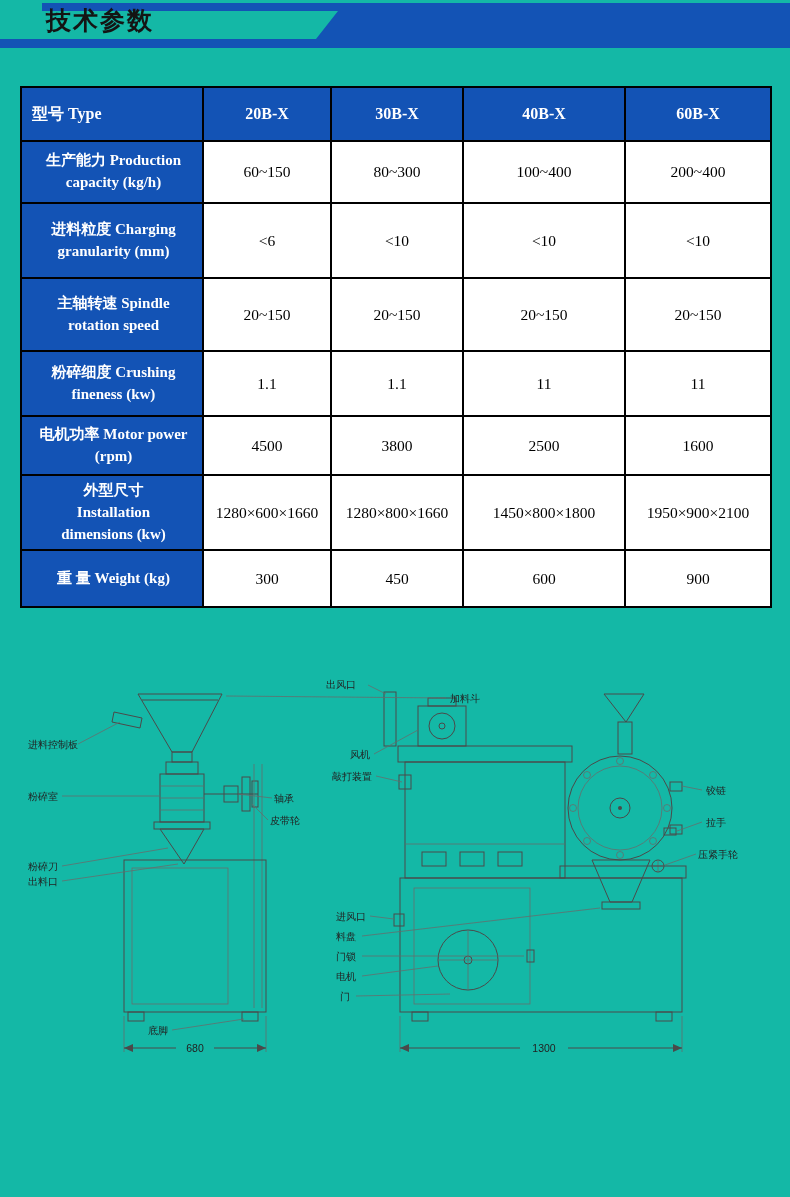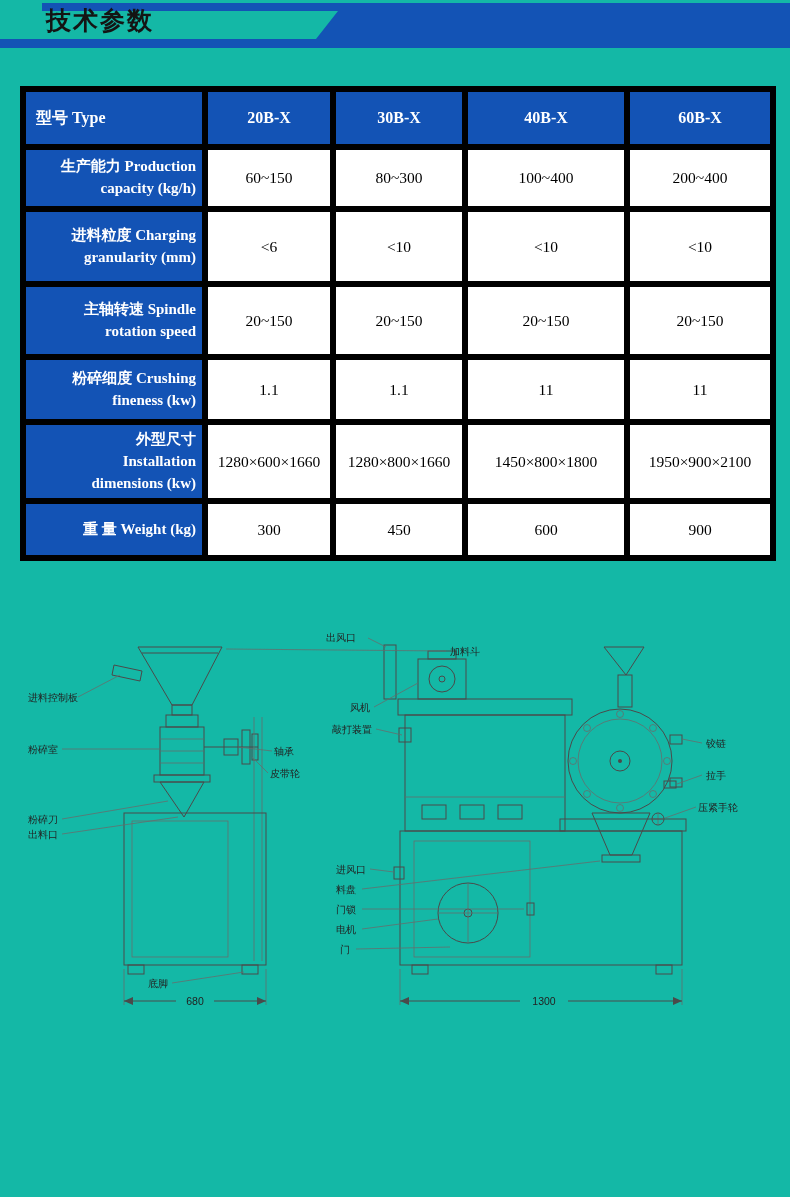--- a/index.html
+++ b/index.html
@@ -4,24 +4,24 @@
 <style>
   html,body{margin:0;padding:0;background:#ffffff;}
   .page{width:790px;min-height:1197px;background:#14b8a6;position:relative;font-family:"Liberation Sans",sans-serif;}
   
   .banner{position:relative;height:48px;width:790px;}
   .banner svg{position:absolute;left:0;top:0;}
   .banner-title{position:absolute;left:46px;top:4px;font-size:25px;font-weight:600;color:#141414;letter-spacing:2px;}
   
   .spec-table-wrap{margin:38px 20px 0 20px;}
   table.spec{width:750px;border-collapse:collapse;table-layout:fixed;font-family:"Liberation Serif","DejaVu Serif",serif;}
-  table.spec th,table.spec td{border:6px solid #000000;vertical-align:middle;}
+  table.spec th,table.spec td{border:2px solid #000000;vertical-align:middle;}
   table.spec thead th{background:var(--color-primary,#1353b5);color:#fff;font-size:16px;font-weight:700;height:50px;text-align:center;}
   table.spec thead th.first{text-align:left;padding-left:10px;}
-  table.spec tbody th{background:var(--color-primary,#1353b5);color:#fff;font-size:15px;font-weight:700;text-align:right;padding:4px 6px 4px 9px;line-height:1.45;white-space:pre-line;}
+  table.spec tbody th{background:var(--color-primary,#1353b5);color:#fff;font-size:15px;font-weight:700;text-align:center;padding:4px 6px 4px 9px;line-height:1.45;white-space:pre-line;}
   table.spec tbody td{background:#fff;color:#000;font-size:15.5px;text-align:center;}
   
   .diagram{margin:60px 20px 0 20px;}
   .diagram svg{display:block;}
   .ln{fill:none;stroke:#4a4a4a;stroke-width:1;}
   .lnthin{fill:none;stroke:#6a6a6a;stroke-width:0.75;}
   .arrow{fill:#4a4a4a;stroke:none;}
   .lbl{font-family:"Liberation Sans",sans-serif;font-size:10px;fill:#222222;}
   .dimtxt{font-family:"Liberation Sans",sans-serif;font-size:10.5px;fill:#222222;text-anchor:middle;}
   .caption{margin-top:12px;text-align:center;font-size:16px;font-weight:700;color:#111;letter-spacing:1px;font-family:"Liberation Sans",sans-serif;}
@@ -77,20 +77,27 @@
           <td>20~150</td>
           <td>20~150</td>
           <td>20~150</td>
         </tr>
         <tr style="height:65px">
           <th>粉碎细度 Crushing fineness (kw)</th>
           <td>1.1</td>
           <td>1.1</td>
           <td>11</td>
           <td>11</td>
+        </tr>
+        <tr style="height:59px">
+          <th>电机功率 Motor power (rpm)</th>
+          <td>4500</td>
+          <td>3800</td>
+          <td>2500</td>
+          <td>1600</td>
         </tr>
         <tr style="height:71px">
           <th>外型尺寸
 Installation
 dimensions (kw)</th>
           <td>1280×600×1660</td>
           <td>1280×800×1660</td>
           <td>1450×800×1800</td>
           <td>1950×900×2100</td>
         </tr>

